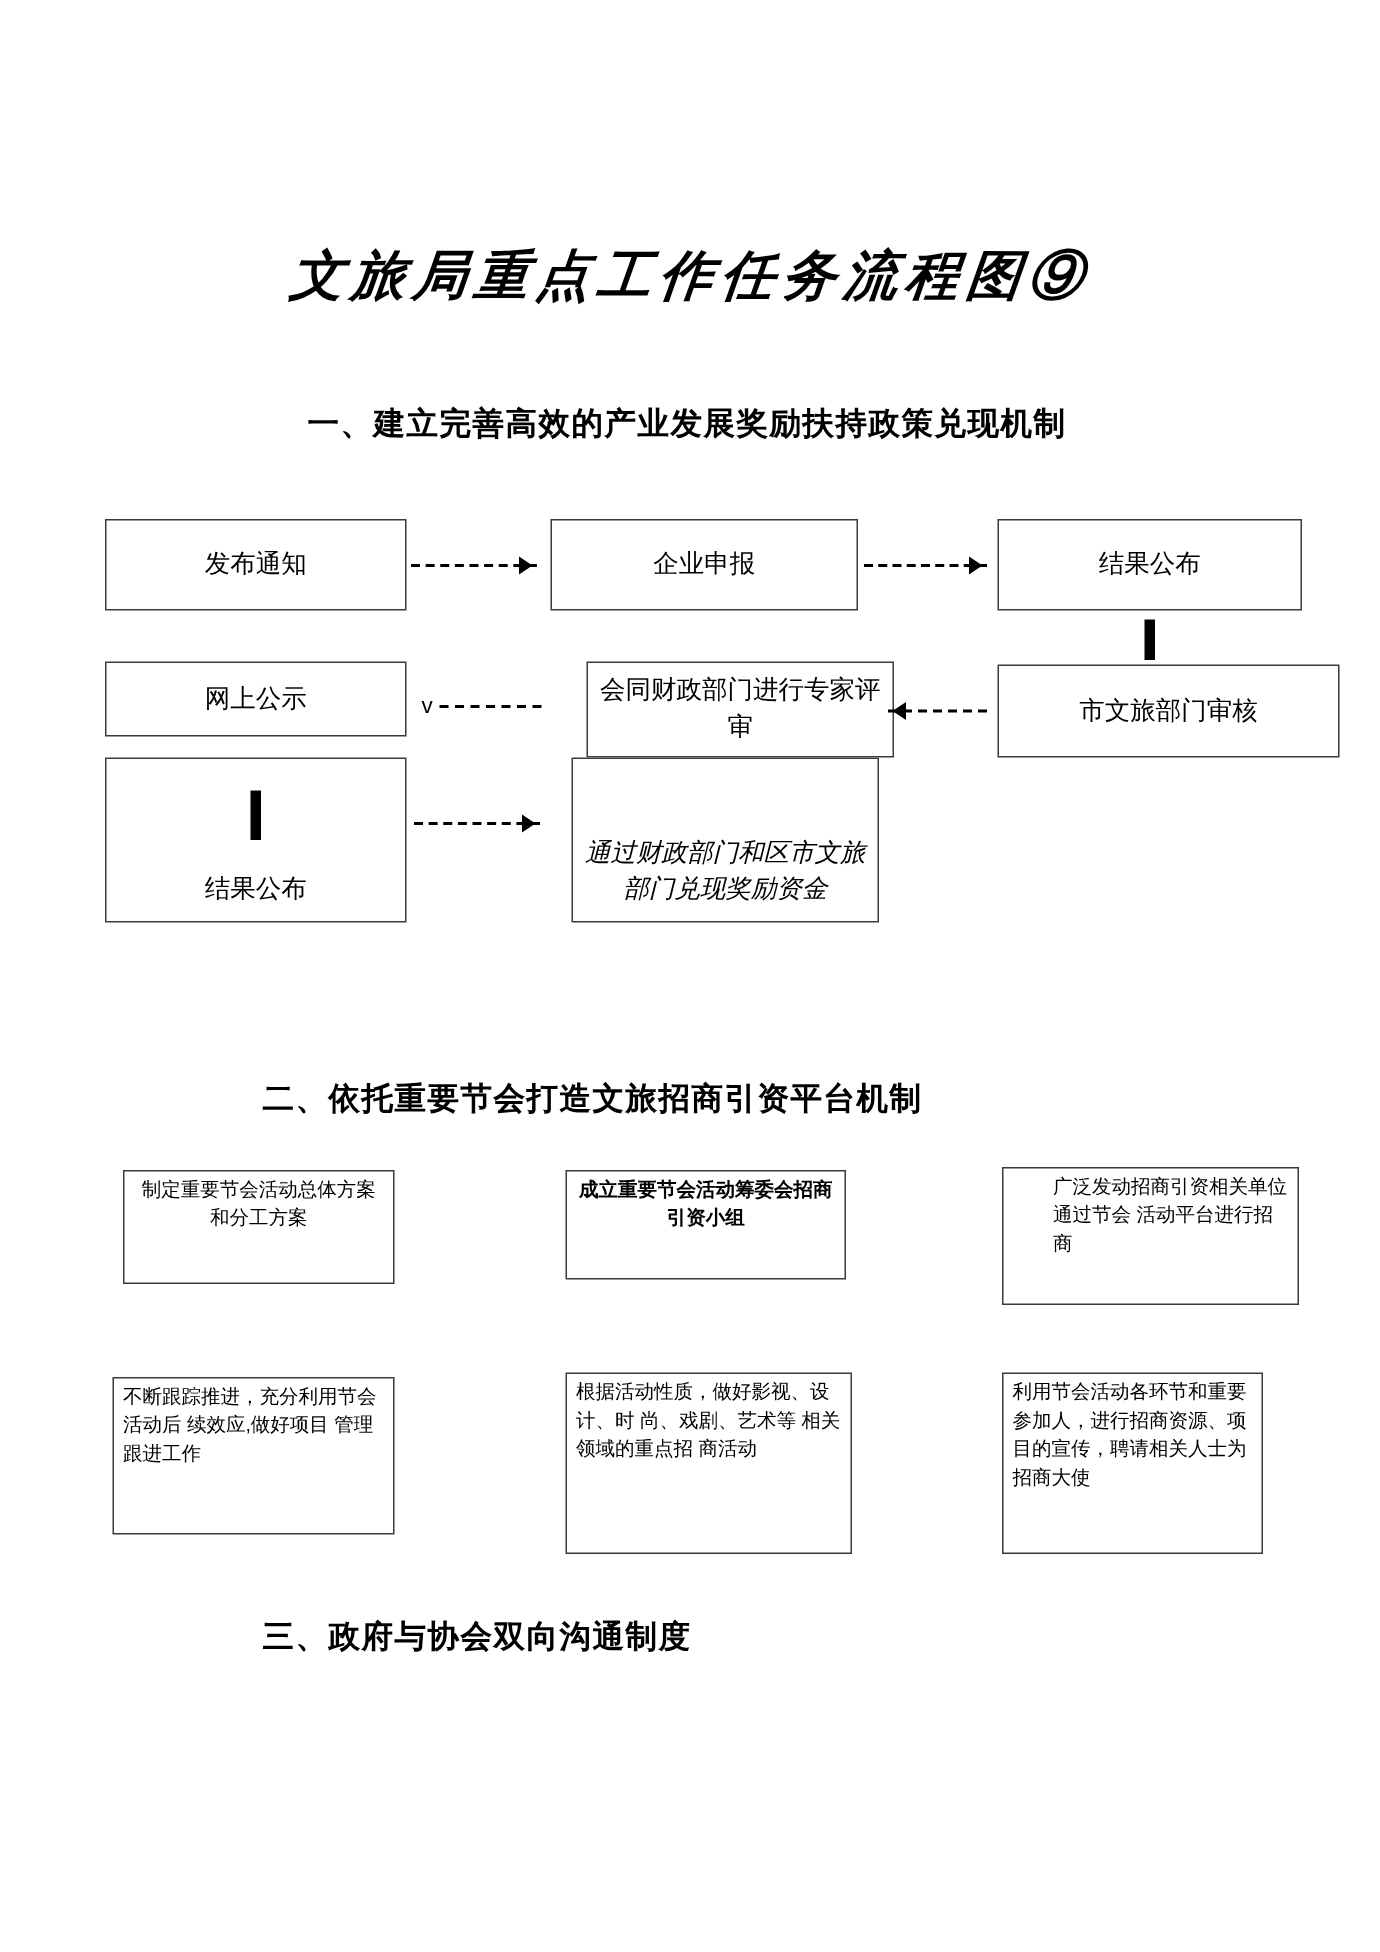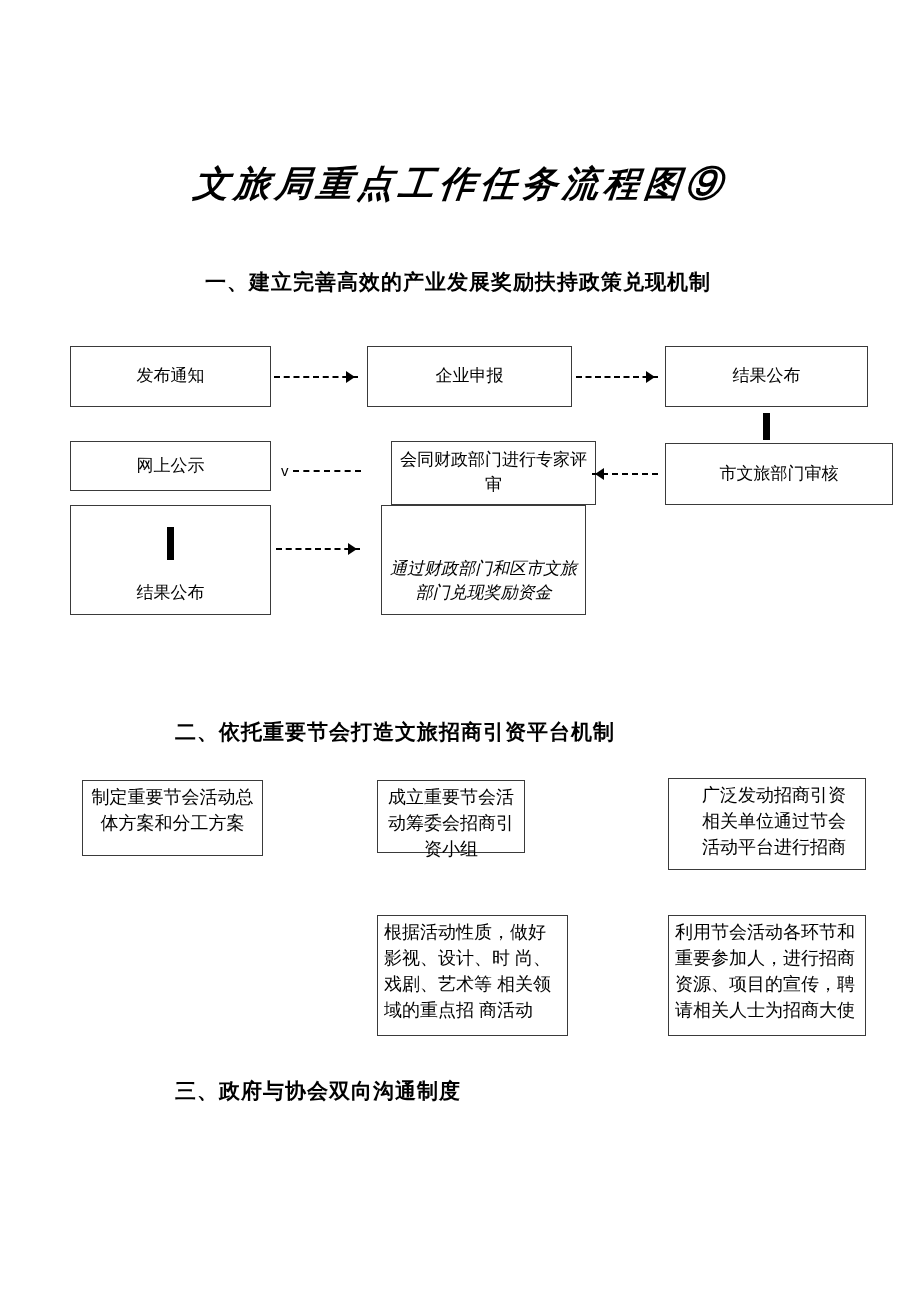--- a/index.html
+++ b/index.html
@@ -19,21 +19,21 @@
     white-space:nowrap;
   }
   .fbox{
     position:absolute;border:1px solid #3a3a3a;background:#fff;
     display:flex;align-items:center;justify-content:center;text-align:center;
     font-size:17px;line-height:1.45;padding:8px 8px;box-sizing:border-box;
   }
   .fbox.bottom{align-items:flex-end;padding-bottom:8px;}
   .pbox{
     position:absolute;border:1px solid #3a3a3a;background:#fff;
-    font-size:18px;line-height:1.45;padding:3px 6px;box-sizing:border-box;
+    font-size:13px;line-height:1.45;padding:3px 6px;box-sizing:border-box;
     text-align:left;
   }
   .pbox.center{text-align:center;}
   .arrow-h{position:absolute;height:0;border-top:2px dashed #000;}
   .arrow-h.head-right::after{
     content:"";position:absolute;right:-3px;top:-7px;
     border:6px solid transparent;border-left:9px solid #000;
   }
   .arrow-h.head-left::before{
     content:"";position:absolute;left:-3px;top:-7px;
@@ -73,21 +73,22 @@
   <div class="fbox bottom" style="left:70px;top:505px;width:201px;height:110px;">结果公布</div>
   <div class="vbar" style="left:167px;top:527px;height:33px;"></div>
 
   <div class="arrow-h head-right" style="left:276px;top:548px;width:84px;"></div>
 
   <div class="fbox bottom" style="left:381px;top:505px;width:205px;height:110px;font-style:italic;">通过财政部门和区市文旅部门兑现奖励资金</div>
 
   <div class="sec-heading" style="left:175px;top:718px;">二、依托重要节会打造文旅招商引资平台机制</div>
 
   <div class="pbox center" style="left:82px;top:780px;width:181px;height:76px;">制定重要节会活动总体方案和分工方案</div>
-  <div class="pbox center" style="left:377px;top:780px;width:148px;height:73px;">成立重要节会活动筹委会招商引资小组</div>
+  <div class="pbox center" style="left:377px;top:780px;width:187px;height:73px;font-weight:bold;">成立重要节会活动筹委会招商引资小组</div>
   <div class="pbox" style="left:668px;top:778px;width:198px;height:92px;padding-left:33px;">广泛发动招商引资相关单位通过节会 活动平台进行招商</div>
 
+  <div class="pbox" style="left:75px;top:918px;width:188px;height:105px;">不断跟踪推进，充分利用节会活动后 续效应,做好项目 管理跟进工作</div>
   <div class="pbox" style="left:377px;top:915px;width:191px;height:121px;">根据活动性质，做好影视、设计、时 尚、戏剧、艺术等 相关领域的重点招 商活动</div>
-  <div class="pbox" style="left:668px;top:915px;width:198px;height:121px;">利用节会活动各环节和重要参加人，进行招商资源、项目的宣传，聘请相关人士为招商大使</div>
+  <div class="pbox" style="left:668px;top:915px;width:174px;height:121px;">利用节会活动各环节和重要参加人，进行招商资源、项目的宣传，聘请相关人士为招商大使</div>
 
   <div class="sec-heading" style="left:175px;top:1077px;">三、政府与协会双向沟通制度</div>
 
 </div>
 
 </body></html>

